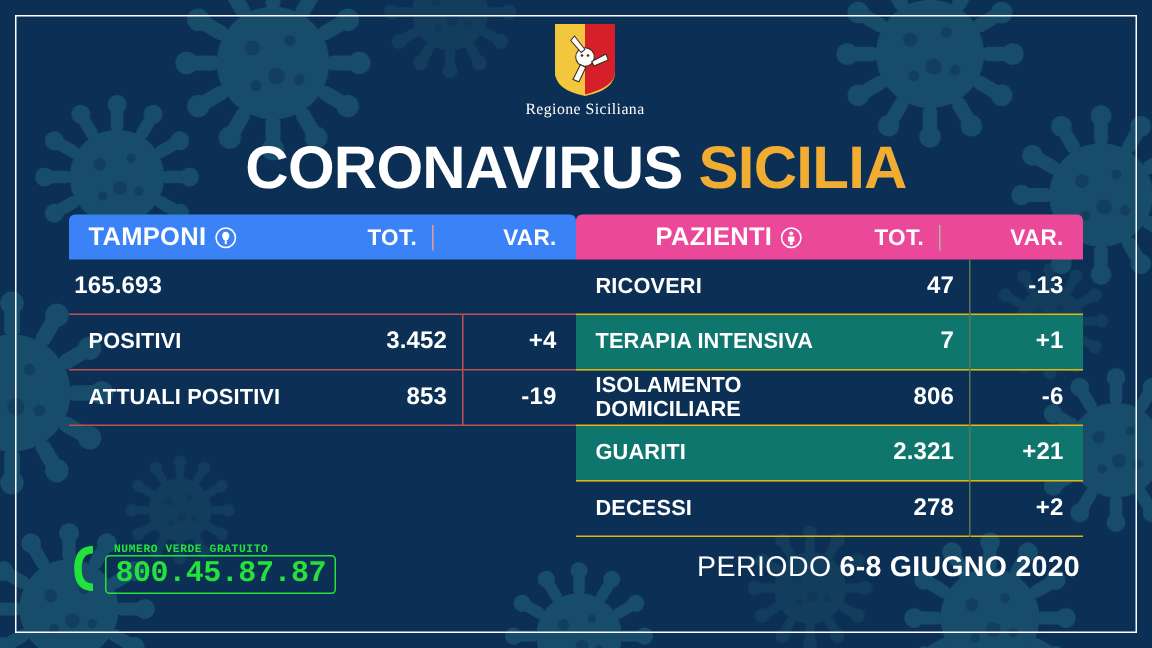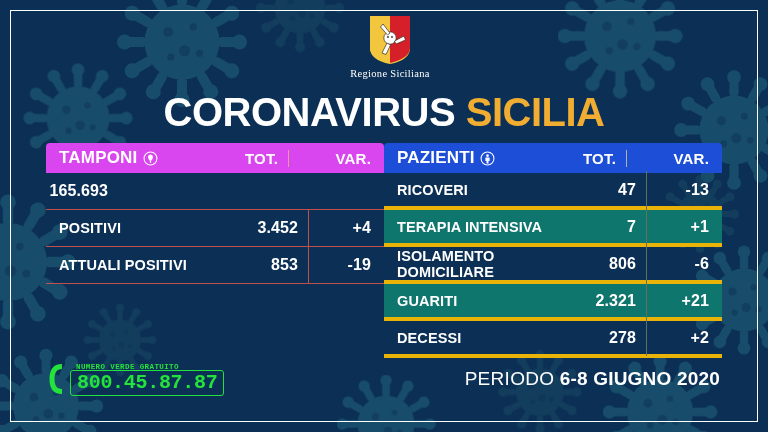--- a/index.html
+++ b/index.html
@@ -57,22 +57,22 @@
   .table{ width:340px; }
 
   .thead{
     display:flex; align-items:center;
     height:30px;
     border-radius:4px 4px 0 0;
     color:#ffffff;
     font-size:17px; font-weight:bold;
     letter-spacing:.2px;
   }
-  .thead.red{ background:#d946ef; }
-  .thead.green{ background:#1d4ed8; }
+  .thead.red{ background:#3b82f6; }
+  .thead.green{ background:#ec4899;padding-left:40px; }
 
   .th-name{ flex:1; padding-left:13px; display:flex; align-items:center; gap:5px; }
   .th-tot{ width:72px; text-align:right; padding-right:10px; font-size:15px; }
   .th-var{ width:96px; text-align:right; padding-right:13px; font-size:15px; }
   .thead.red .th-var{ border-left:1px solid #e79a98; }
   .thead.green .th-var{ border-left:1px solid #aab79c; }
 
   .hdr-icon{ width:15px; height:15px; display:block; }
 
   .trow{
@@ -84,21 +84,21 @@
   }
   .td-name{ flex:1; padding-left:13px; }
   .td-tot{ width:72px; text-align:right; padding-right:10px; font-size:16px; }
   .td-var{ width:76px; text-align:right; padding-right:13px; font-size:16px; }
 
   
   .table.red .trow{ border-bottom:1px solid #c0504e; }
   .table.red .trow .td-var{ border-left:1px solid #c0504e; height:37px; display:flex; align-items:center; justify-content:flex-end; }
 
   
-  .table.green .trow{ border-bottom:4px solid #eab308; }
+  .table.green .trow{ border-bottom:1px solid #eab308; }
   .table.green .trow .td-var{ border-left:1px solid #5f7358; height:37px; display:flex; align-items:center; justify-content:flex-end; }
   .table.green .trow.alt{ background:#0f766e; }
 
   
   .greennum{
     position:absolute; left:48px; bottom:36px;
     display:flex; align-items:center; gap:4px;font-family:Liberation Mono, monospace;
   }
   .phone-glyph{ width:18px; height:34px; }
   .greennum-box{ position:relative; }

